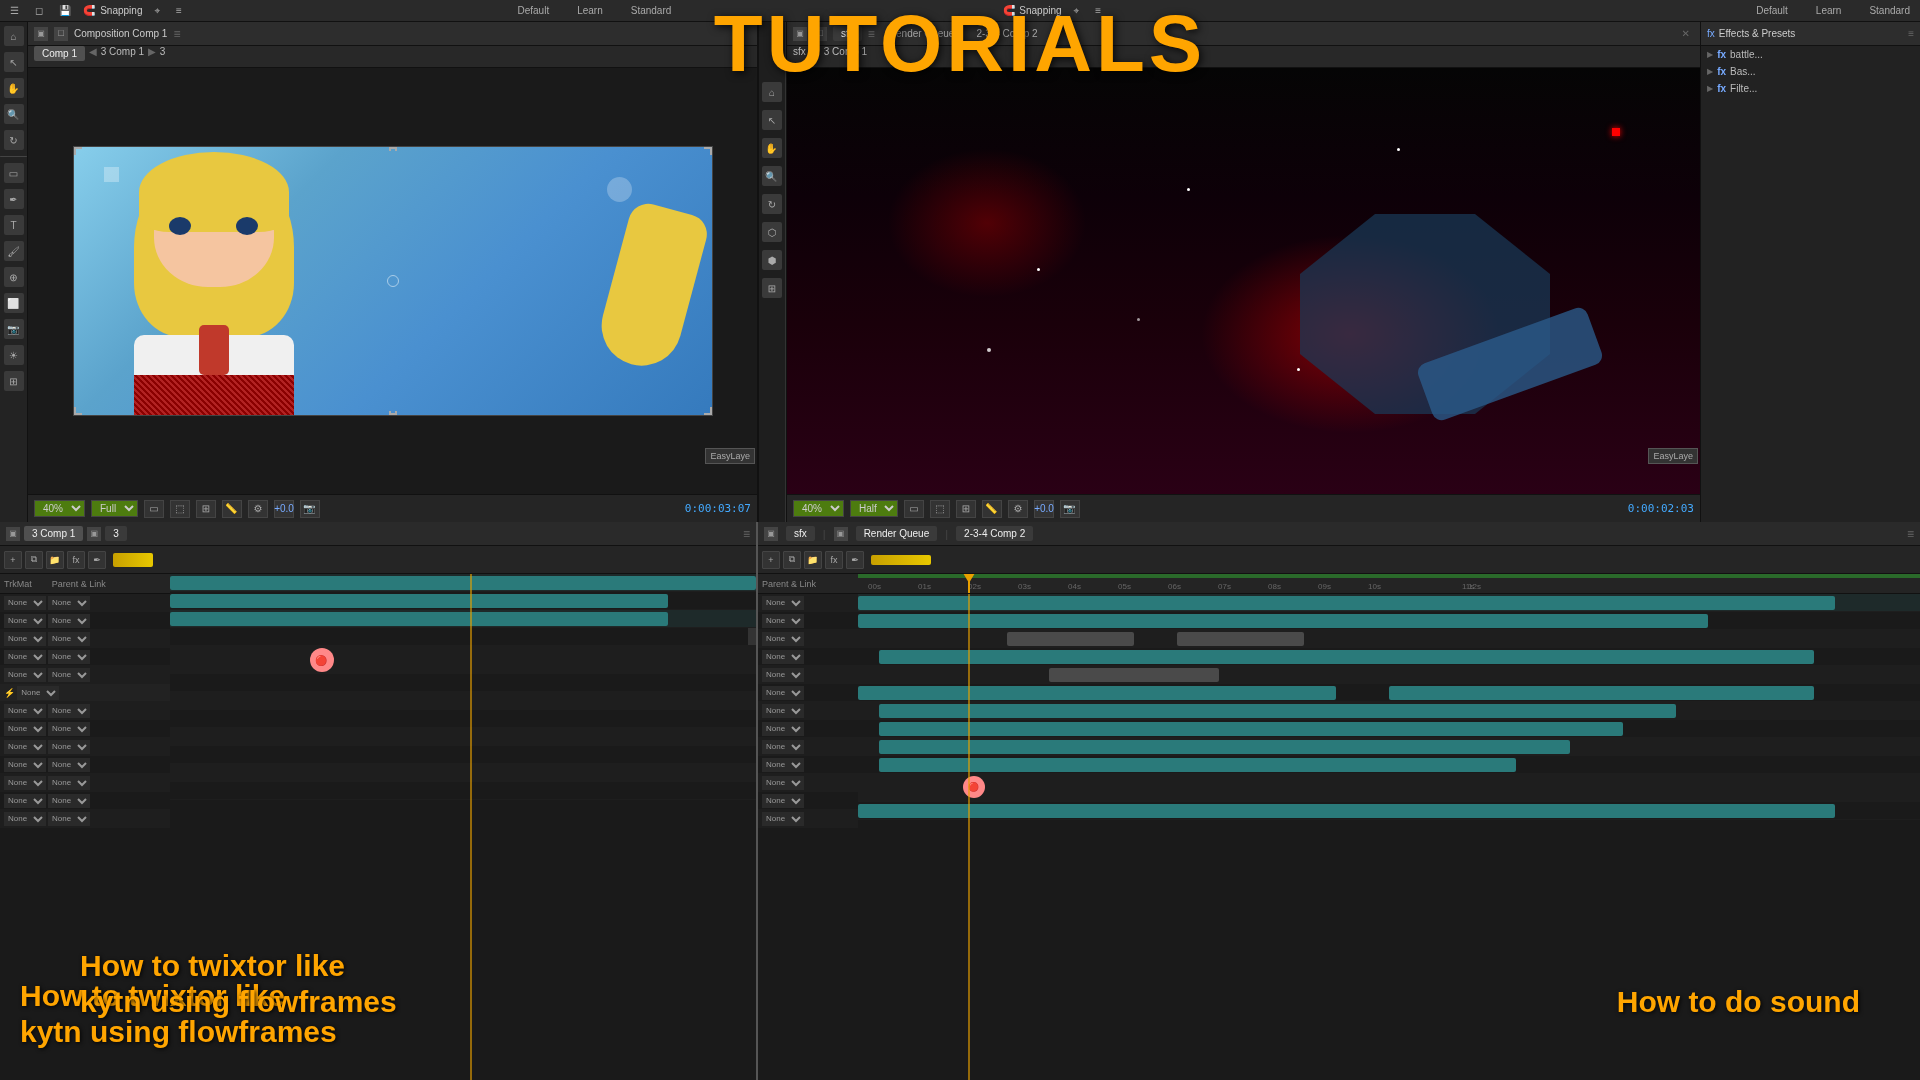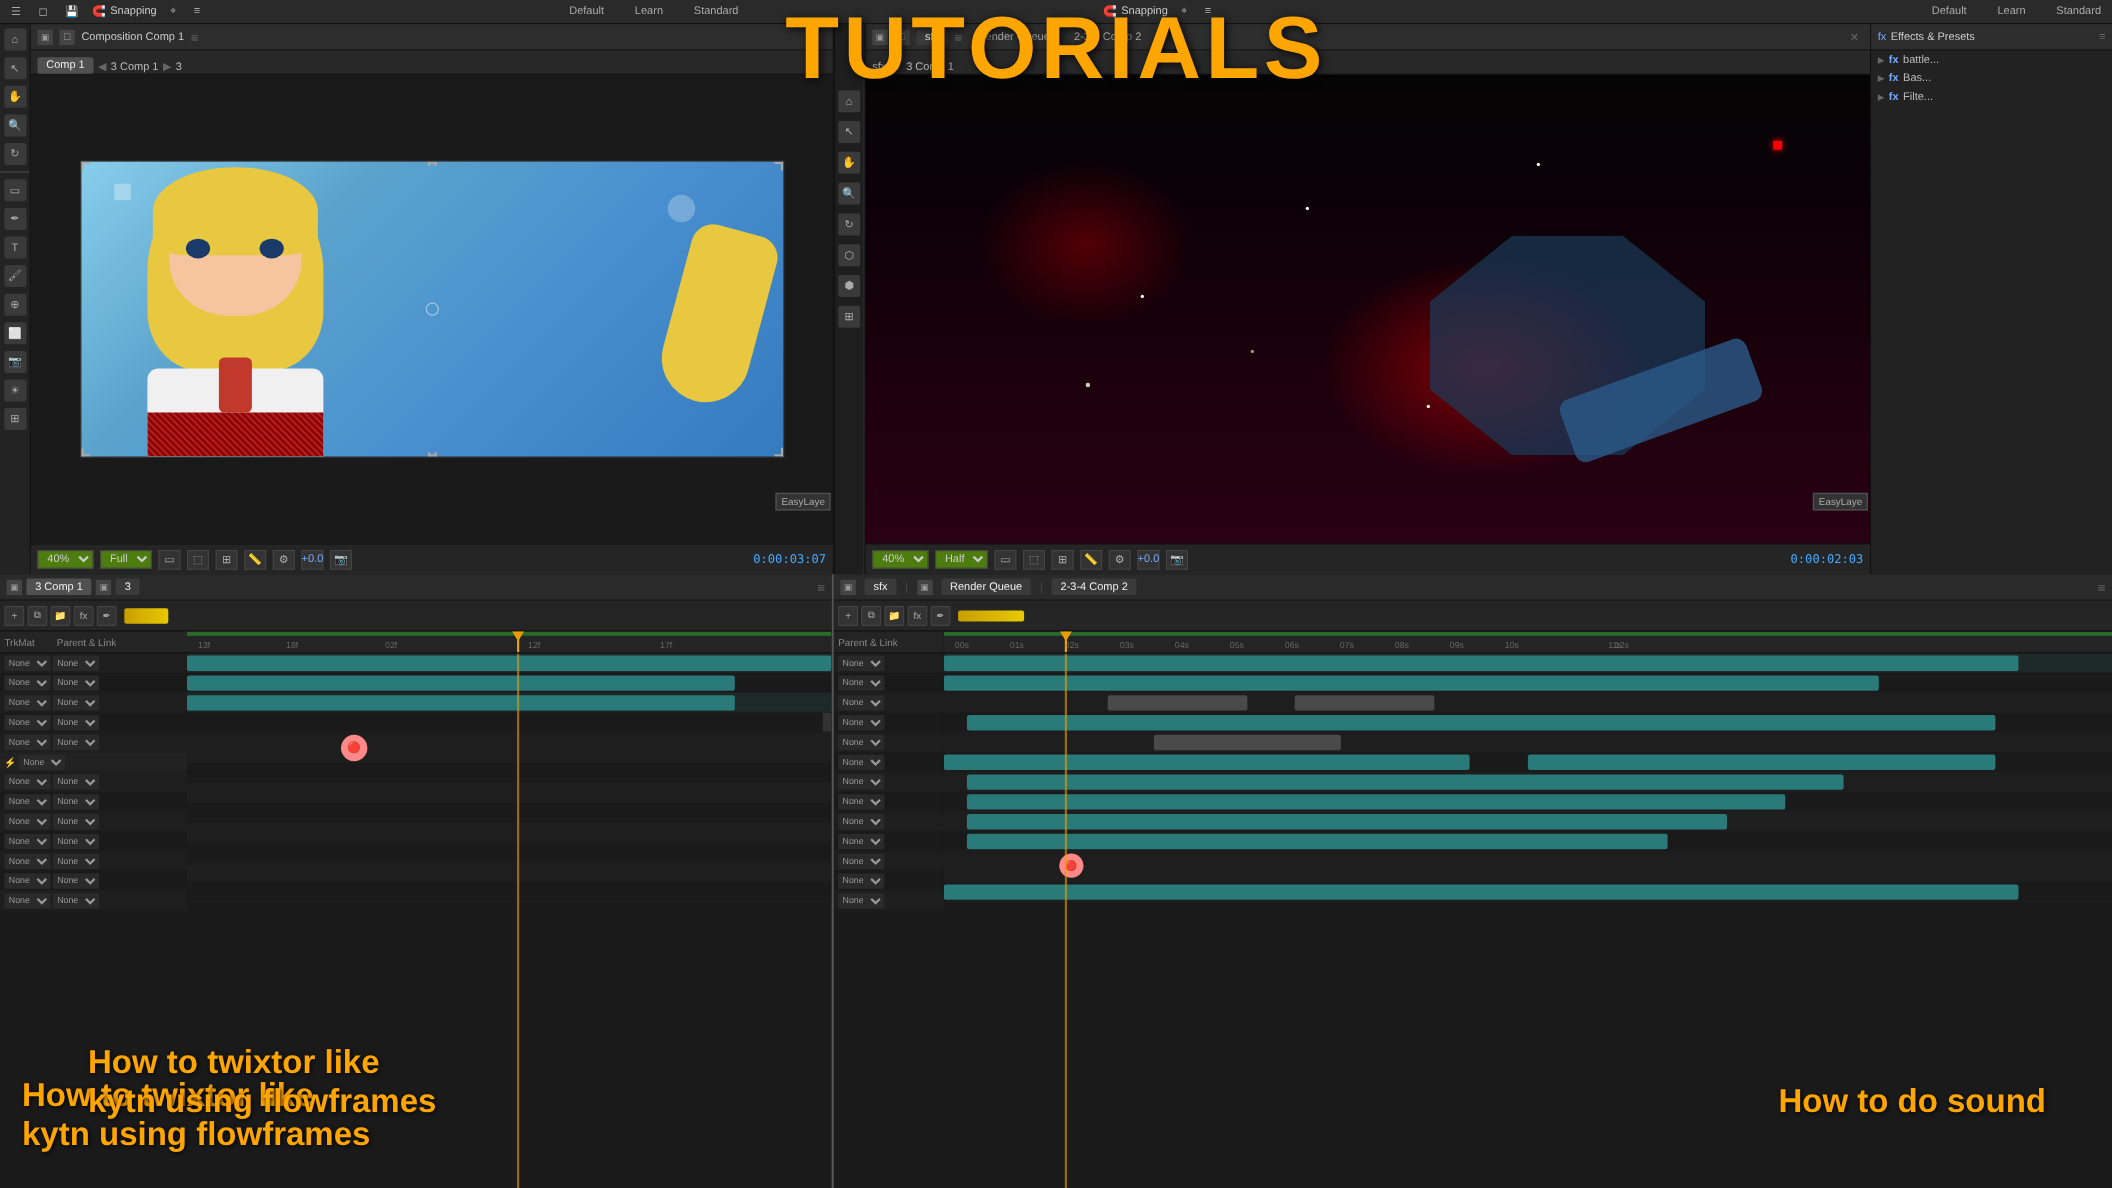--- a/index.html
+++ b/index.html
@@ -120,21 +120,21 @@
     }
     .comp-tab.active {
       background: #505050;
     }
 
     
     .breadcrumb-bar {
       height: 22px;
       background: #282828;
       display: flex;
-      align-items: flex-end;
+      align-items: flex-start;
       padding: 0 6px;
       gap: 4px;
       border-bottom: 1px solid #111;
       font-size: 10px;
     }
     .breadcrumb-item {
       color: #bbb;
       cursor: pointer;
     }
     .breadcrumb-arrow {
@@ -985,33 +985,20 @@
           <div class="layer-row">
             <div class="layer-label-cell">
               <select class="layer-mini-select"><option>None</option></select>
               <select class="layer-mini-select"><option>None</option></select>
             </div>
           </div>
         </div>
 
         <div style="flex:1;display:flex;flex-direction:column;overflow:hidden;position:relative;">
 
-          <div class="tl-ruler" style="position:relative;height:20px;">
-
-            <div style="position:absolute;top:0;left:0;right:0;height:4px;background:#2a6a2a;"></div>
-            <span class="ruler-label" style="left:10px;">13f</span>
-            <span class="ruler-label" style="left:90px;">18f</span>
-            <span class="ruler-label" style="left:180px;">02f</span>
-            <span class="ruler-label" style="left:310px;">12f</span>
-            <span class="ruler-label" style="left:430px;">17f</span>
-
-            <div style="position:absolute;top:0;left:300px;width:2px;height:100%;background:#e8a000;z-index:10;">
-              <div style="position:absolute;top:-1px;left:-5px;width:12px;height:10px;background:#e8a000;clip-path:polygon(50% 100%, 0% 0%, 100% 0%);"></div>
-            </div>
-          </div>
 
           <div style="flex:1;overflow:hidden;position:relative;">
 
             <div class="tl-right-bar-row" style="height:18px;background:#1e2a2a;">
               <div class="layer-bar bar-teal" style="left:0;right:0;width:100%;"></div>
             </div>
 
             <div class="tl-right-bar-row" style="height:18px;background:#1a1a1a;">
               <div class="layer-bar bar-teal" style="left:0;width:85%;"></div>
             </div>

